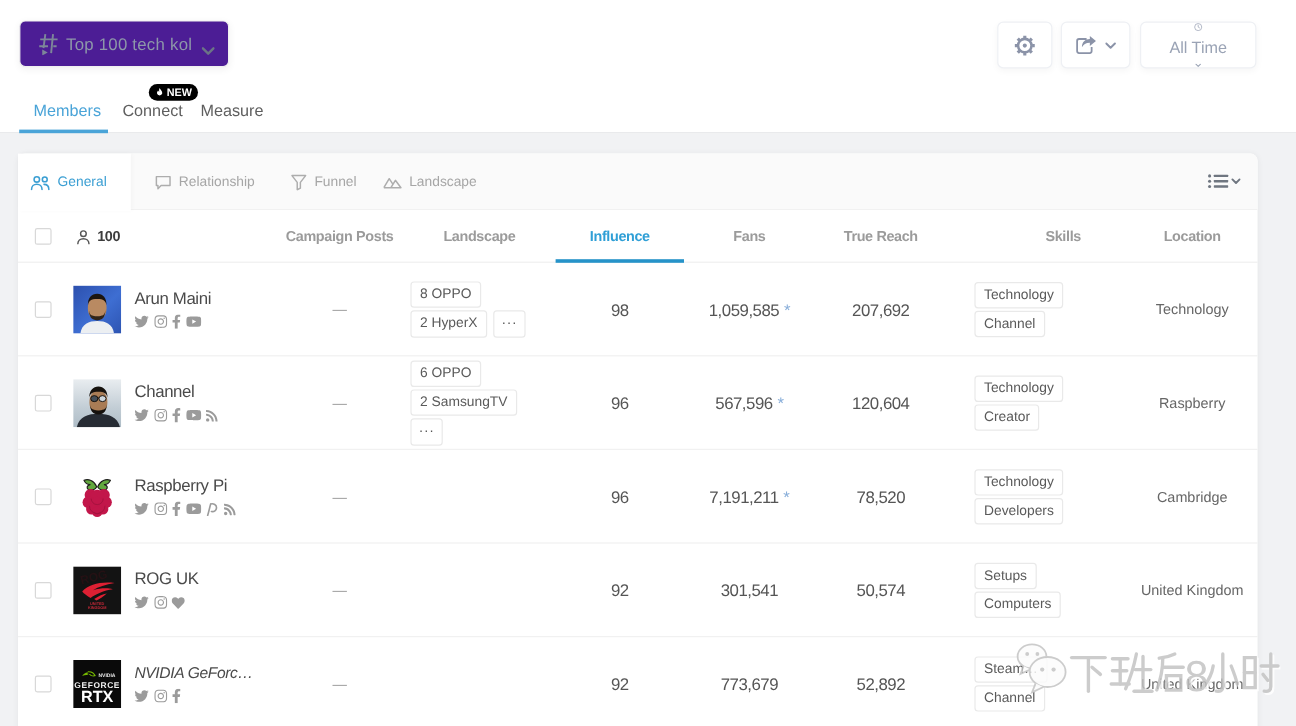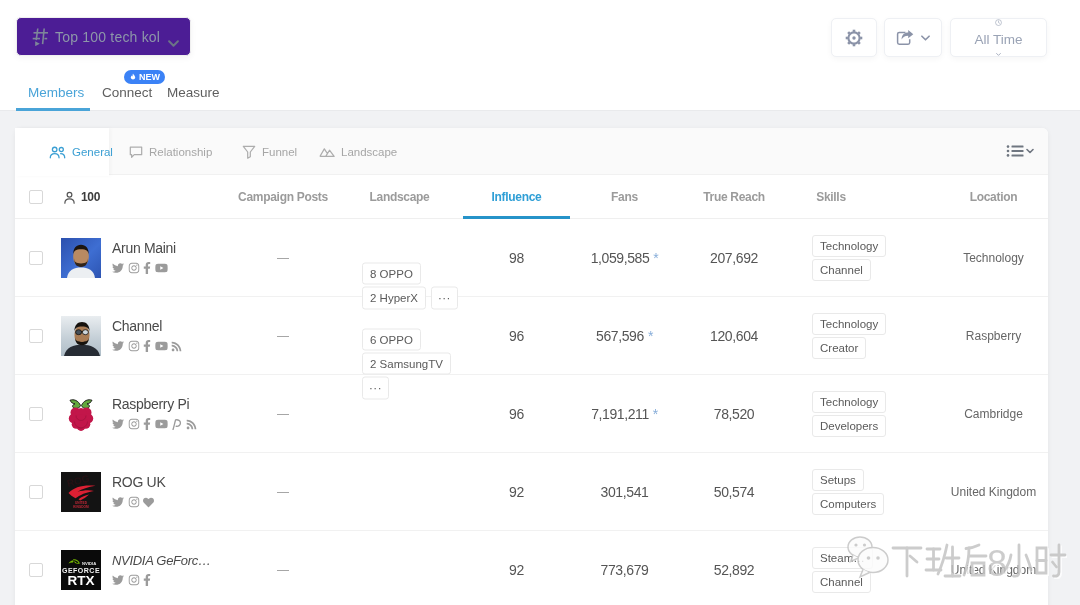--- a/index.html
+++ b/index.html
@@ -9,21 +9,21 @@
   .listbox { position:absolute; left:16px; top:17px; width:175px; height:39px; background:#4c1d95; border:1px solid #efefef; border-radius:5px; box-shadow:0 2px 6px rgba(0,0,0,0.05); }
   .listbox .hash { position:absolute; left:15px; top:9px; }
   .listbox .lbl { position:absolute; left:38px; top:11px; font-size:14px; color:#8d97a9; letter-spacing:0.2px; }
   .listbox .chev { position:absolute; right:11px; top:15px; }
   .topbtn { position:absolute; top:18px; background:#fff; border:1px solid #eef0f4; border-radius:5px; box-shadow:0 2px 6px rgba(0,0,0,0.04); display:flex; align-items:center; justify-content:center; gap:6px; }
   .btn-gear { left:831px; width:46px; height:39px; }
   .btn-share { left:884px; width:58px; height:39px; }
   .btn-time { left:950px; width:97px; height:39px; color:#9aa3b5; font-size:13.5px;flex-direction:column; }
   .tab { position:absolute; top:85px; font-size:13.5px; }
   .tab-underline { position:absolute; left:16px; top:108px; width:74px; height:3px; background:#4aa4d8; }
-  .newbadge { position:absolute; left:124px; top:70px; width:41px; height:14px; background:#3b82f6; border-radius:7px; color:#fff; font-size:9px; font-weight:bold; text-align:center; line-height:14px; display:flex; align-items:center; justify-content:center; gap:2px; }
+  .newbadge { position:absolute; left:124px; top:70px; width:41px; height:14px; background:#000000; border-radius:7px; color:#fff; font-size:9px; font-weight:bold; text-align:center; line-height:14px; display:flex; align-items:center; justify-content:center; gap:2px; }
 
   .card { position:absolute; left:15px; top:128px; width:1033px; height:500px; background:#fff; border-radius:6px 6px 0 0; box-shadow:0 1px 5px rgba(0,0,0,0.06); }
   .cardtabs { position:absolute; left:0; top:0; width:1033px; height:47px; background:#fafafa; border-bottom:1px solid #f1f1f1; border-radius:6px 6px 0 0; }
   .cardtab { position:absolute; top:0; height:47px; display:flex; align-items:center; font-size:11.5px; color:#a6a6a6; }
   .cardtab.active { background:#fff; color:#3b9fd3; box-shadow:2px 0 4px rgba(0,0,0,0.03); height:48px; }
   .ct-icon { margin-right:6px; display:inline-flex; }
   .listicon { position:absolute; right:14px; top:16px; }
 
   .thead { position:absolute; left:0; top:47px; width:1033px; height:44px; border-bottom:1px solid #efefef; font-size:12px; letter-spacing:-0.3px; font-weight:bold; color:#9b9b9b; }
   .th { position:absolute; top:0; height:44px; display:flex; align-items:center; justify-content:center; }
@@ -31,21 +31,21 @@
   .th-underline { position:absolute; left:448px; top:41px; width:107px; height:3px; background:#2693c9; }
   .row { position:absolute; left:0; width:1033px; height:78px; border-bottom:1px solid #f1f1f1; }
   .cb { position:absolute; left:14px; top:32px; width:14px; height:14px; border:1px solid #d8d8d8; border-radius:2px; background:#fff; }
   .cb.hdr { top:15px; }
   .avatar { position:absolute; left:46px; top:19px; width:40px; height:40px; }
   .avatar svg { display:block; }
   .mname { position:absolute; left:97px; top:21px; font-size:14px; letter-spacing:-0.3px; color:#4a4a4a; white-space:nowrap; }
   .socials { position:absolute; left:97px; top:43px; display:flex; gap:3.5px; align-items:center; }
   .dash { position:absolute; left:253px; top:0; width:30px; height:78px; display:flex; align-items:center; justify-content:center; color:#9b9b9b; font-size:12px; }
   .tags { position:absolute; top:50%; transform:translateY(-50%); display:flex; flex-direction:column; gap:2px; align-items:flex-start; }
-  .tags.landscape { left:347px;margin-top:28px; }
+  .tags.landscape { left:327px; }
   .tags.skills { left:797px; }
   .tagline { display:flex; gap:5px; }
   .tag { display:inline-block; font-size:11.5px; color:#5a5a5a; border:1px solid #e9e9e9; border-radius:3px; padding:3px 7px 3px; line-height:14px; background:#fff; white-space:nowrap; }
   .tag.dots { padding:3px 6px 4px; letter-spacing:0.5px; color:#555; }
   .num { position:absolute; top:0; height:78px; display:flex; align-items:center; justify-content:center; font-size:14px; letter-spacing:-0.4px; color:#555; }
   .num.infl { left:448px; width:107px; }
   .num.fans { left:555px; width:109px; }
   .num.reach { left:664px; width:110px; }
   .ast { color:#87add9; font-size:14px; margin-left:4px; }
   .loc { position:absolute; left:924px; top:0; width:109px; height:78px; display:flex; align-items:center; justify-content:center; font-size:12px; color:#666; text-align:center; }
@@ -108,21 +108,21 @@
   <div class="tab" style="left:102px; color:#5f5f5f;">Connect</div>
   <div class="tab" style="left:167px; color:#5f5f5f;">Measure</div>
   <div class="newbadge"><svg width="8" height="8" viewBox="0 0 10 10">
         <path fill="#fff" d="M5 0.5 C5.5 2 7.8 3.2 7.8 6 A2.9 2.9 0 0 1 2.2 6 C2.2 4.6 3 3.8 3.4 3 C3.8 3.6 4 4 4.6 4.3 C4.3 2.7 4.6 1.5 5 0.5 Z"></path>
       </svg>NEW</div>
   <div class="tab-underline"></div>
 </div>
 
 <div class="card">
   <div class="cardtabs">
-    <div class="cardtab active" style="left:0; width:94px; padding-left:34px;"><span class="ct-icon">
+    <div class="cardtab active" style="left:0; width:94px; padding-left:10px;"><span class="ct-icon">
           <svg width="17" height="13" viewBox="0 0 21 16">
             <g fill="none" stroke="#3b9fd3" stroke-width="1.6">
               <circle cx="7" cy="4.3" r="2.8"></circle>
               <path d="M1.6 14.6 c0-3.3 2.4-5.3 5.4-5.3 s5.4 2 5.4 5.3" stroke-linecap="round"></path>
               <circle cx="15.2" cy="4.3" r="2.5"></circle>
               <path d="M14.4 9.4 c2.8 0 5 1.9 5 5.2" stroke-linecap="round"></path>
             </g>
           </svg>
         </span>General</div>
     <div class="cardtab" style="left:114px;"><span class="ct-icon">
@@ -159,21 +159,21 @@
           <circle cx="8" cy="4.6" r="2.9" fill="none" stroke="#555" stroke-width="1.5"></circle>
           <path d="M2.3 15 c0-3.2 2.5-5.2 5.7-5.2 s5.7 2 5.7 5.2" fill="none" stroke="#555" stroke-width="1.5" stroke-linecap="round"></path>
         </svg>
         <span>100</span>
       </div>
     <div class="th" style="left:200px; width:136px;">Campaign Posts</div>
     <div class="th" style="left:336px; width:97px;">Landscape</div>
     <div class="th infl" style="left:448px; width:107px;">Influence</div>
     <div class="th" style="left:555px; width:109px;">Fans</div>
     <div class="th" style="left:664px; width:110px;">True Reach</div>
-    <div class="th" style="left:726px; width:180px;">Skills</div>
+    <div class="th" style="left:781px; width:180px;">Skills</div>
     <div class="th" style="left:924px; width:109px;">Location</div>
     <div class="th-underline"></div>
   </div>
 
   <div class="row" style="top:91px;">
     <div class="cb"></div>
     <div class="avatar">
         <svg width="40" height="40" viewBox="0 0 40 40">
           <defs>
             <linearGradient id="agrad" x1="0" y1="0" x2="1" y2="1">

